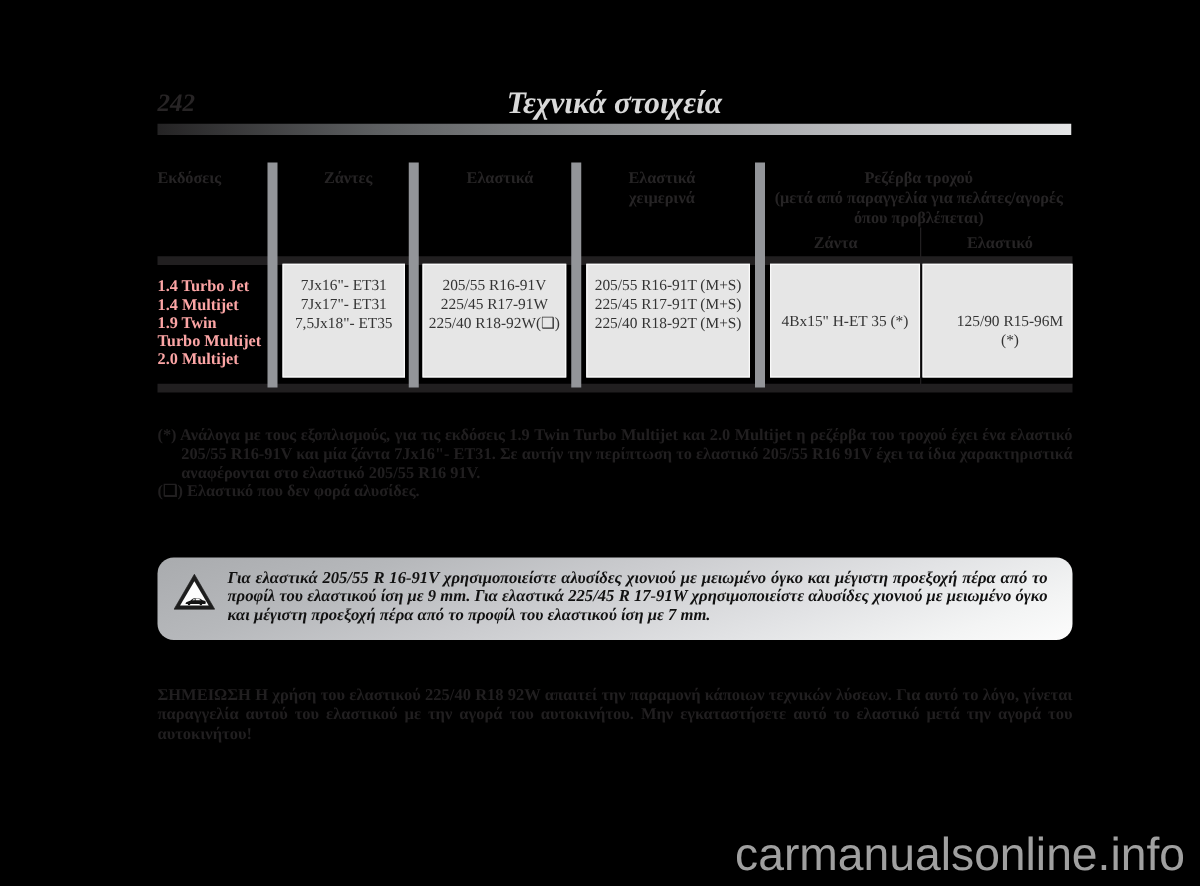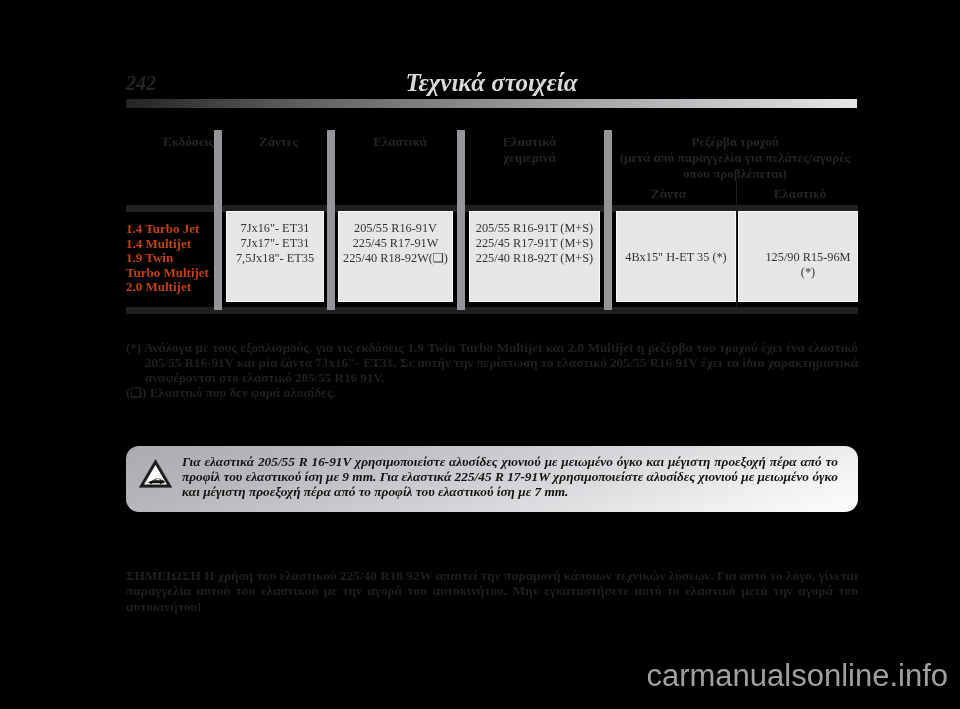--- a/index.html
+++ b/index.html
@@ -9,43 +9,43 @@
   .pagenum{position:absolute;left:126px;top:72px;font-weight:bold;font-style:italic;font-size:20px;color:#272425;}
   .title{position:absolute;left:126px;top:69px;width:731px;text-align:center;font-weight:bold;font-style:italic;font-size:25px;color:#d9d9d9;}
   .hdrbar{position:absolute;left:126px;top:99px;width:731px;height:9px;background:linear-gradient(to right,#242324 0%,#5d5f61 24%,#8e9092 50%,#bbbcbf 76%,#e5e6e7 100%);}
 
   
   .tbl{position:absolute;left:126px;top:130px;width:732px;height:184px;}
   .vbar{position:absolute;top:0;width:8px;height:180px;background:#939599;z-index:3;}
   .hrule{position:absolute;left:0;width:732px;height:7px;background:#211f20;}
   .colhdr{position:absolute;text-align:center;font-weight:bold;font-size:13px;color:#262425;line-height:16px;}
   .cell{position:absolute;background:#e6e6e6;color:#333333;font-size:12.3px;text-align:center;line-height:15px;box-sizing:border-box;overflow:hidden;border:1px solid #fafafa;}
-  .verlist{position:absolute;font-weight:bold;font-size:13px;color:#c2410c;line-height:14.6px;}
+  .verlist{position:absolute;font-weight:bold;font-size:13px;color:#fca5a5;line-height:14.6px;}
   .subdiv{position:absolute;width:1.4px;background:#211f20;}
 
   
   .notes{position:absolute;left:126px;top:340px;width:732px;font-weight:bold;font-size:13.05px;color:#211f20;line-height:15.1px;}
   .nline{margin-left:19px;white-space:nowrap;}
   .nline.j{text-align:justify;text-align-last:justify;white-space:normal;}
 
   
   .warn{position:absolute;left:126px;top:446px;width:732px;height:66px;border-radius:13px;
         background:linear-gradient(160deg,#a9abae 0%,#b6b8bb 22%,#cbcccf 45%,#e2e3e5 70%,#f3f4f4 88%,#fcfcfc 100%);}
   .warnicon{position:absolute;left:13px;top:13px;width:33px;height:29px;}
   .warntxt{position:absolute;left:56px;top:8px;width:656px;font-style:italic;font-weight:bold;font-size:13.3px;
            color:#111111;line-height:15.2px;}
   .wline{text-align:justify;text-align-last:justify;}
   .wlast{white-space:nowrap;}
 
   
-  .fnote{position:absolute;left:126px;top:568px;width:732px;font-weight:bold;font-size:13.2px;color:#211f20;line-height:15.3px;}
+  .fnote{position:absolute;left:126px;top:548px;width:732px;font-weight:bold;font-size:13.2px;color:#211f20;line-height:15.3px;}
   .fline{text-align:justify;text-align-last:justify;}
   .flast{white-space:nowrap;}
 
-  .wm{position:absolute;right:12px;bottom:15px;font-family:"Liberation Sans",sans-serif;font-size:31px;color:#a0a0a0;letter-spacing:0px;margin-left:27px;}
+  .wm{position:absolute;right:12px;bottom:4px;font-family:"Liberation Sans",sans-serif;font-size:37px;color:#a0a0a0;letter-spacing:0px;margin-left:27px;}
 </style>
 </head>
 <body>
 
 <div class="page">
 
   <div class="pagenum">242</div>
   <div class="title">Τεχνικά στοιχεία</div>
   <div class="hdrbar"></div>
 
@@ -53,21 +53,21 @@
     <div class="vbar" style="left:88px"></div>
     <div class="vbar" style="left:201px"></div>
     <div class="vbar" style="left:331px"></div>
     <div class="vbar" style="left:478px"></div>
 
     <div class="hrule" style="top:75px"></div>
     <div class="hrule" style="top:177px"></div>
 
     <div class="subdiv" style="left:610px;top:52px;height:128px;z-index:4"></div>
 
-    <div class="colhdr" style="left:0;top:4px;width:88px;text-align:right">Εκδόσεις</div>
+    <div class="colhdr" style="left:0;top:4px;width:88px;text-align:left">Εκδόσεις</div>
     <div class="colhdr" style="left:96px;top:4px;width:113px">Ζάντες</div>
     <div class="colhdr" style="left:209px;top:4px;width:130px">Ελαστικά</div>
     <div class="colhdr" style="left:330px;top:4px;width:147px">
         <div>Ελαστικά</div>
         <div>χειμερινά</div>
       </div>
     <div class="colhdr" style="left:486px;top:4px;width:246px">
         <div>Ρεζέρβα τροχού</div>
         <div>(μετά από παραγγελία για πελάτες/αγορές</div>
         <div>όπου προβλέπεται)</div>

